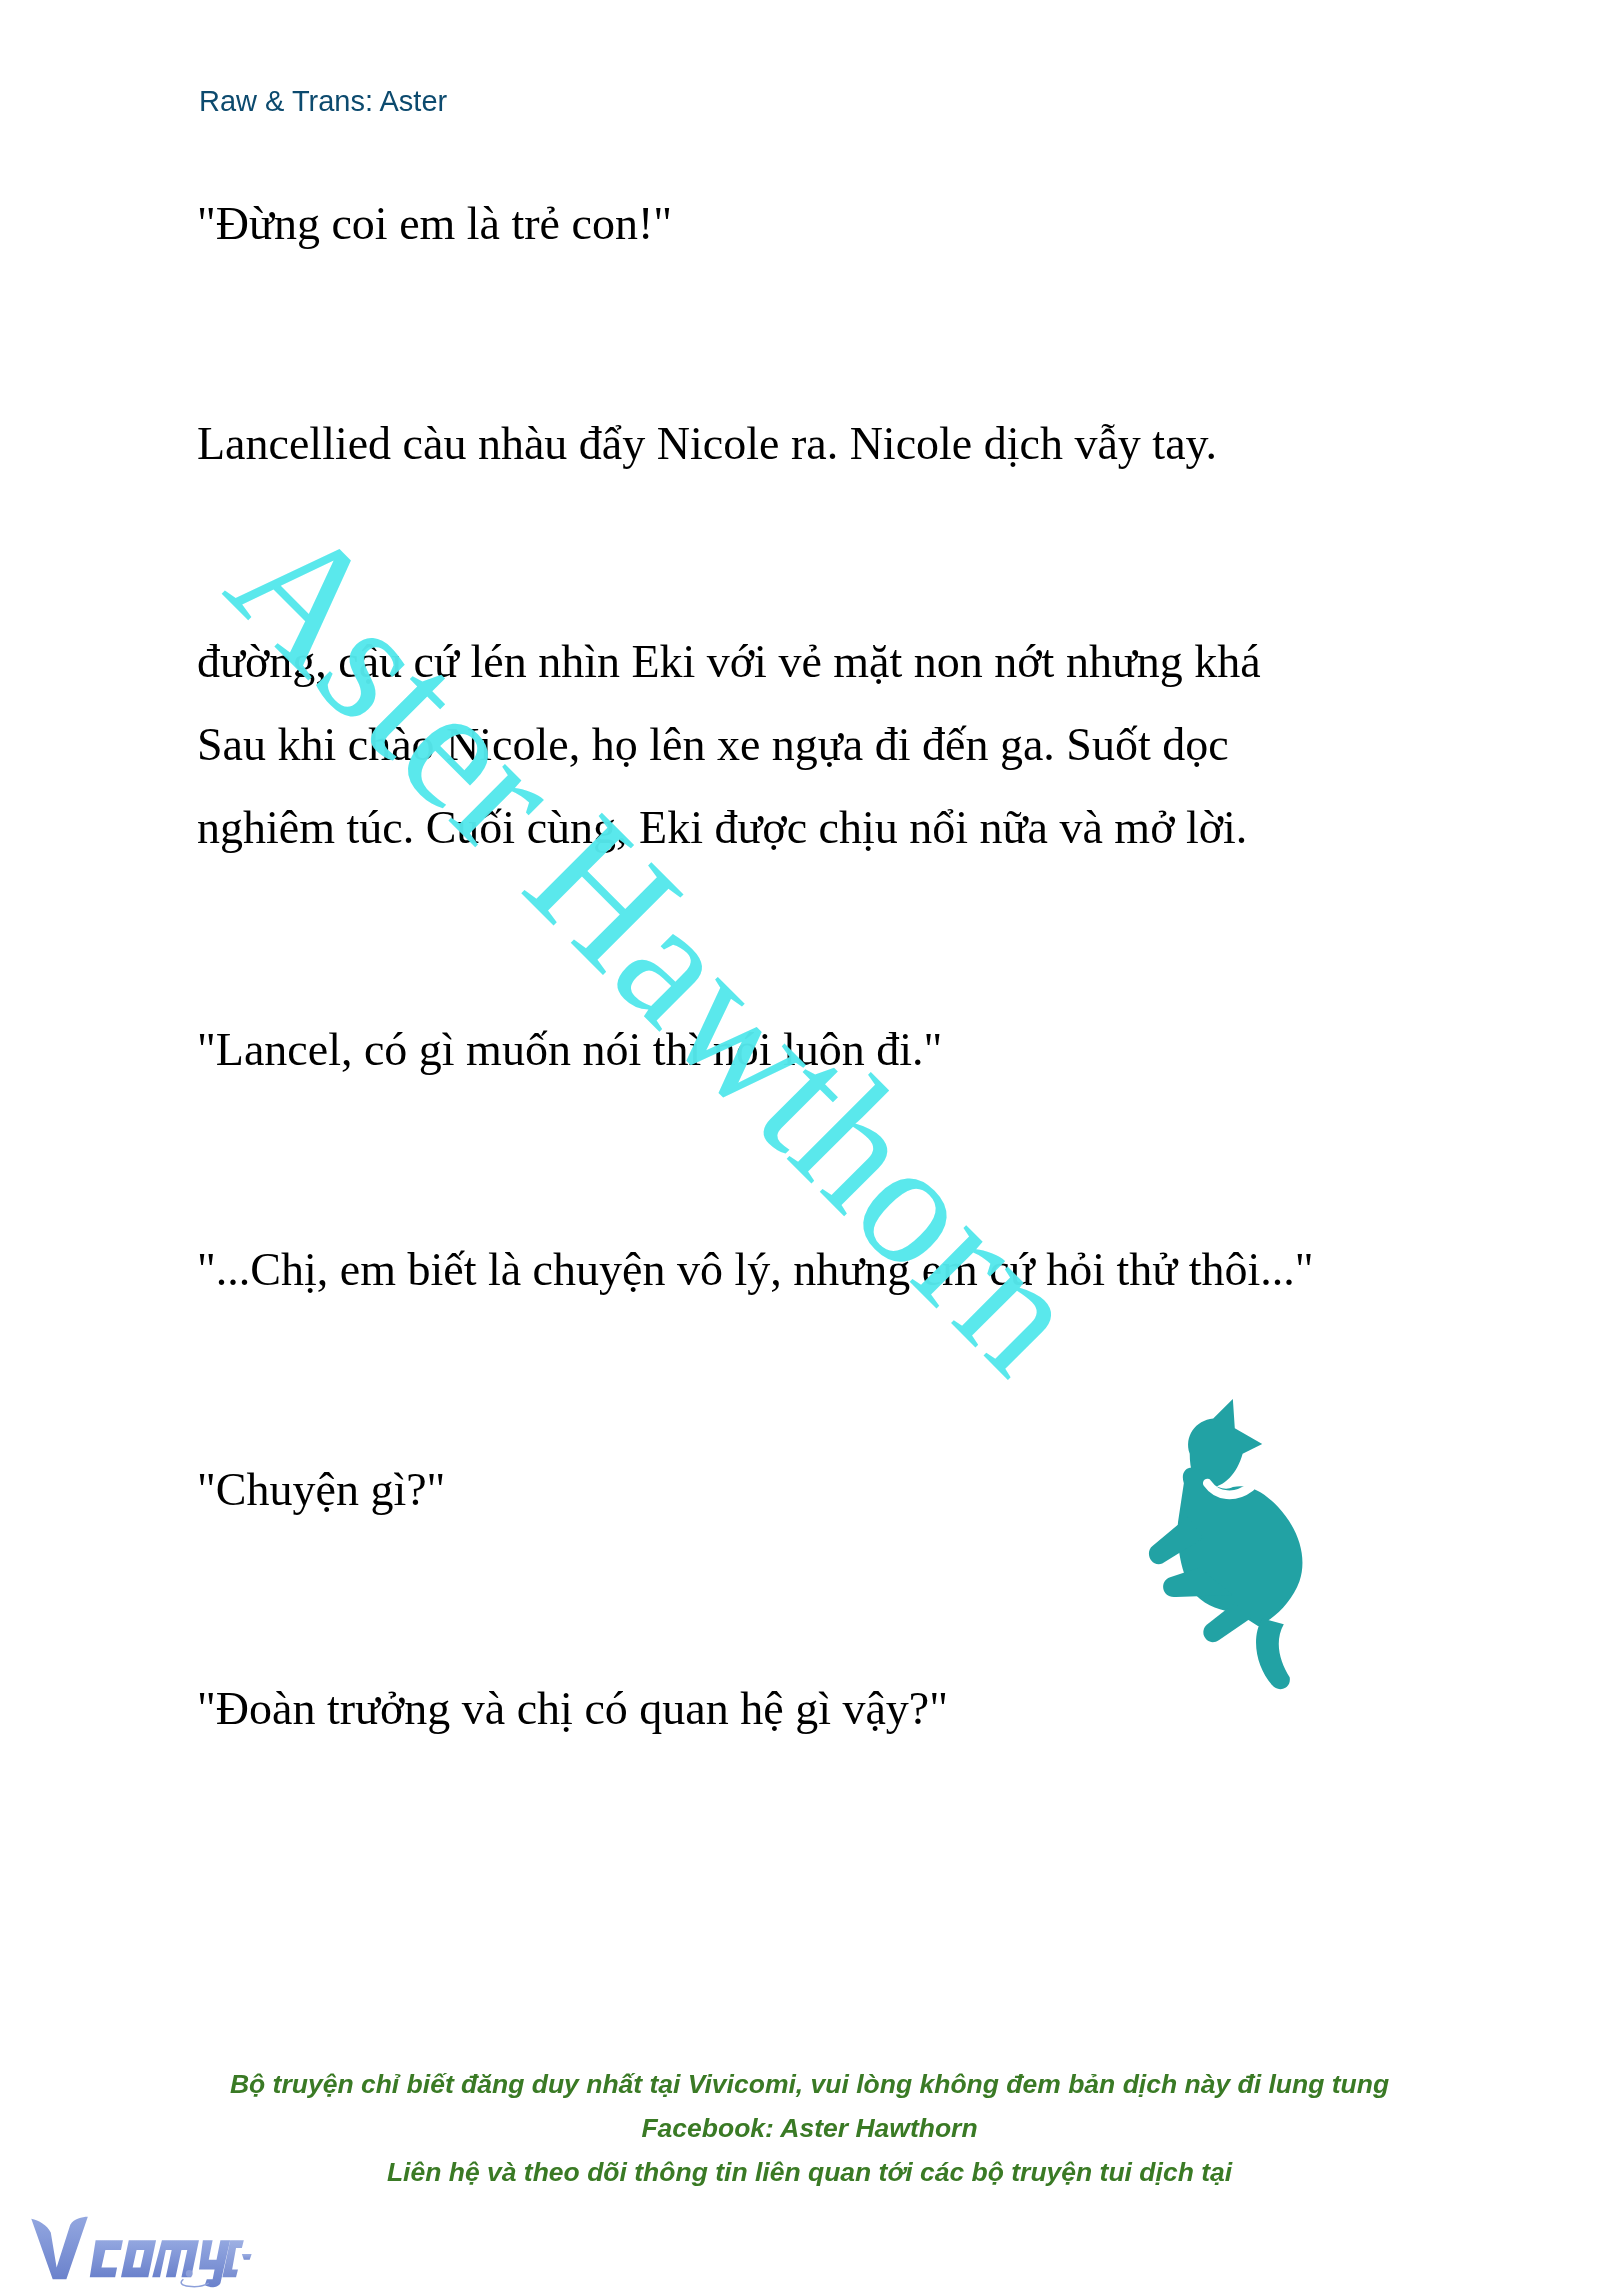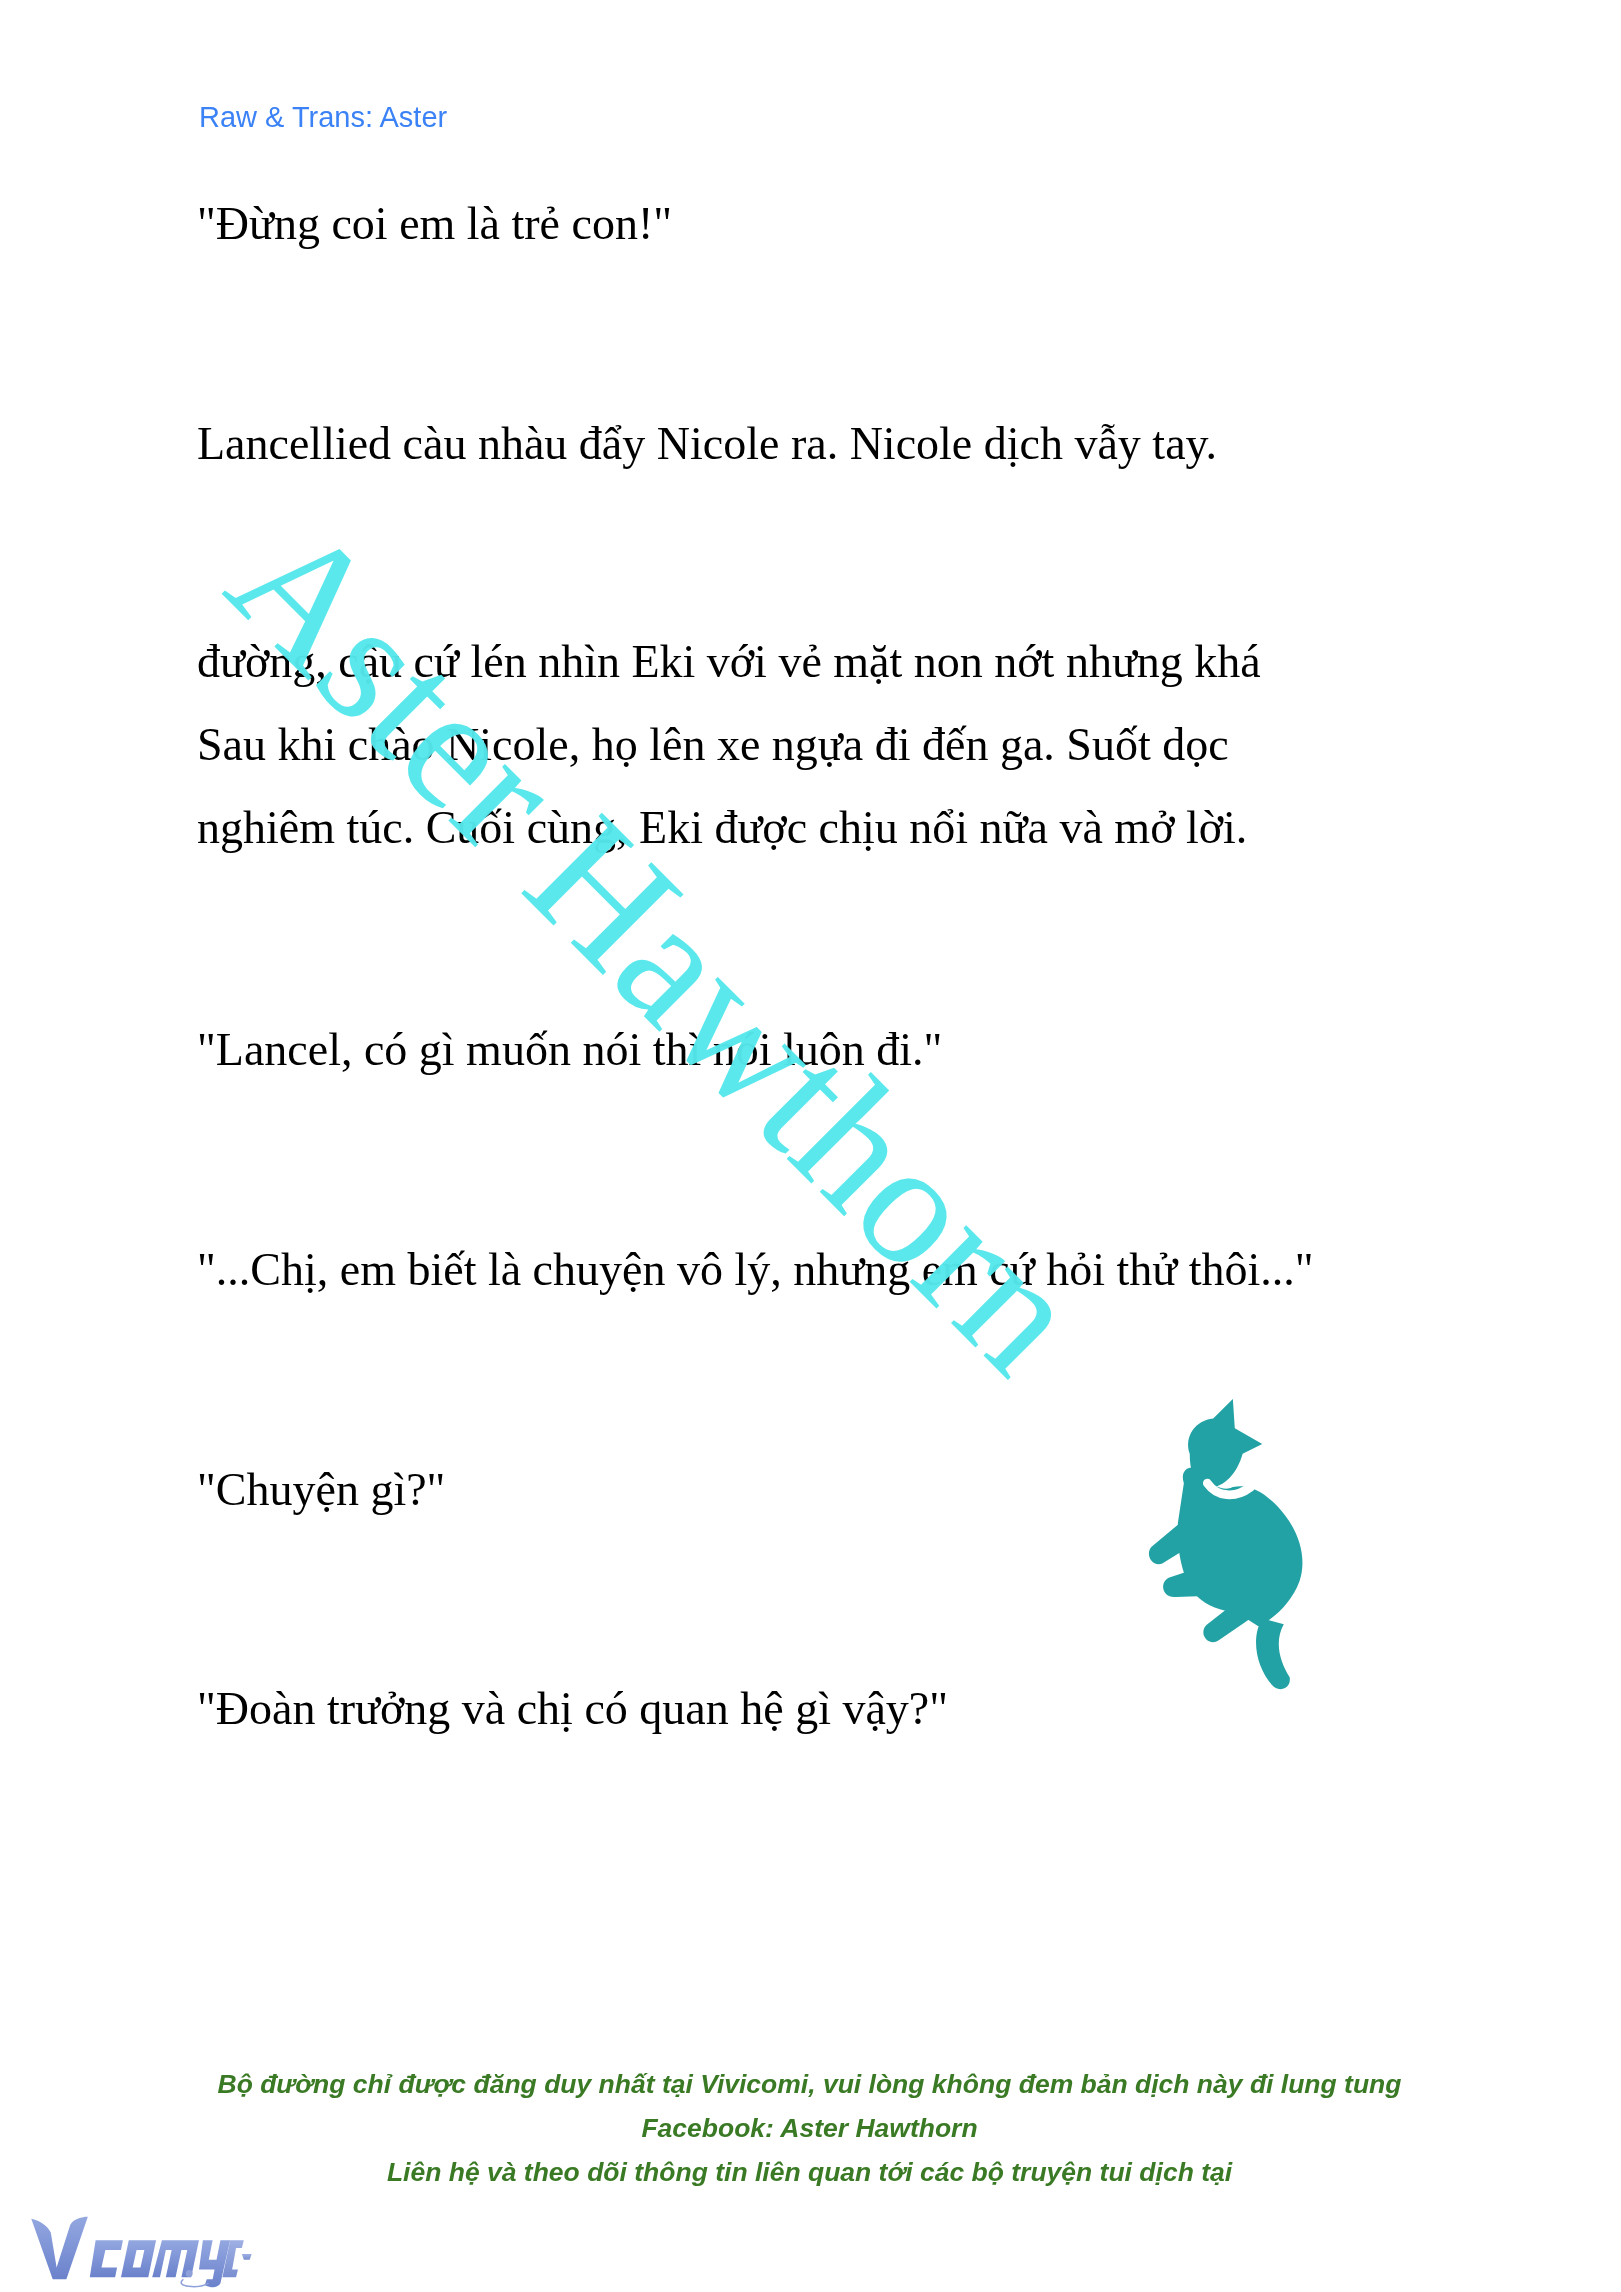--- a/index.html
+++ b/index.html
@@ -15,25 +15,25 @@
   }
   .page {
     position: absolute;
     left: 0; top: 0;
     width: 1621px; height: 2293px;
     background: #ffffff;
   }
   .header {
     position: absolute;
     left: 199px;
-    top: 100px;
+    top: 84px;
     font-family: "Liberation Sans", sans-serif;
     font-size: 29px;
     line-height: 35px;
-    color: #3b82f6;
+    color: #0c4a6e;
     white-space: nowrap;
   }
   .body-text {
     position: absolute;
     left: 197px;
     width: 1235px;
     font-family: "Liberation Serif", serif;
     font-size: 46px;
     line-height: 83px;
     color: #000000;
@@ -157,21 +157,21 @@
 
       <path d="M74 186 L44 196 C32 200 36 218 50 216 L108 214 Z"></path>
 
       <path d="M110 222 L82 244 C72 252 82 268 94 260 L126 238 Z"></path>
 
       <path d="M138 238 C126 258 132 288 148 306 C154 314 168 310 166 298 C156 282 150 262 160 244 Z"></path>
     </g>
   </svg>
 
   <div class="footer">
-    <span class="fline">Bộ đường chỉ được đăng duy nhất tại Vivicomi, vui lòng không đem bản dịch này đi lung tung</span>
+    <span class="fline">Bộ truyện chỉ biết đăng duy nhất tại Vivicomi, vui lòng không đem bản dịch này đi lung tung</span>
     <span class="fline">Facebook: Aster Hawthorn</span>
     <span class="fline">Liên hệ và theo dõi thông tin liên quan tới các bộ truyện tui dịch tại</span>
   </div>
 
   <svg class="logo" viewBox="0 0 230 80" xmlns="http://www.w3.org/2000/svg">
     <defs>
       <linearGradient id="lg" x1="0" y1="0" x2="0" y2="1">
         <stop offset="0" stop-color="#93a7e0"></stop>
         <stop offset="1" stop-color="#6b82cc"></stop>
       </linearGradient>

